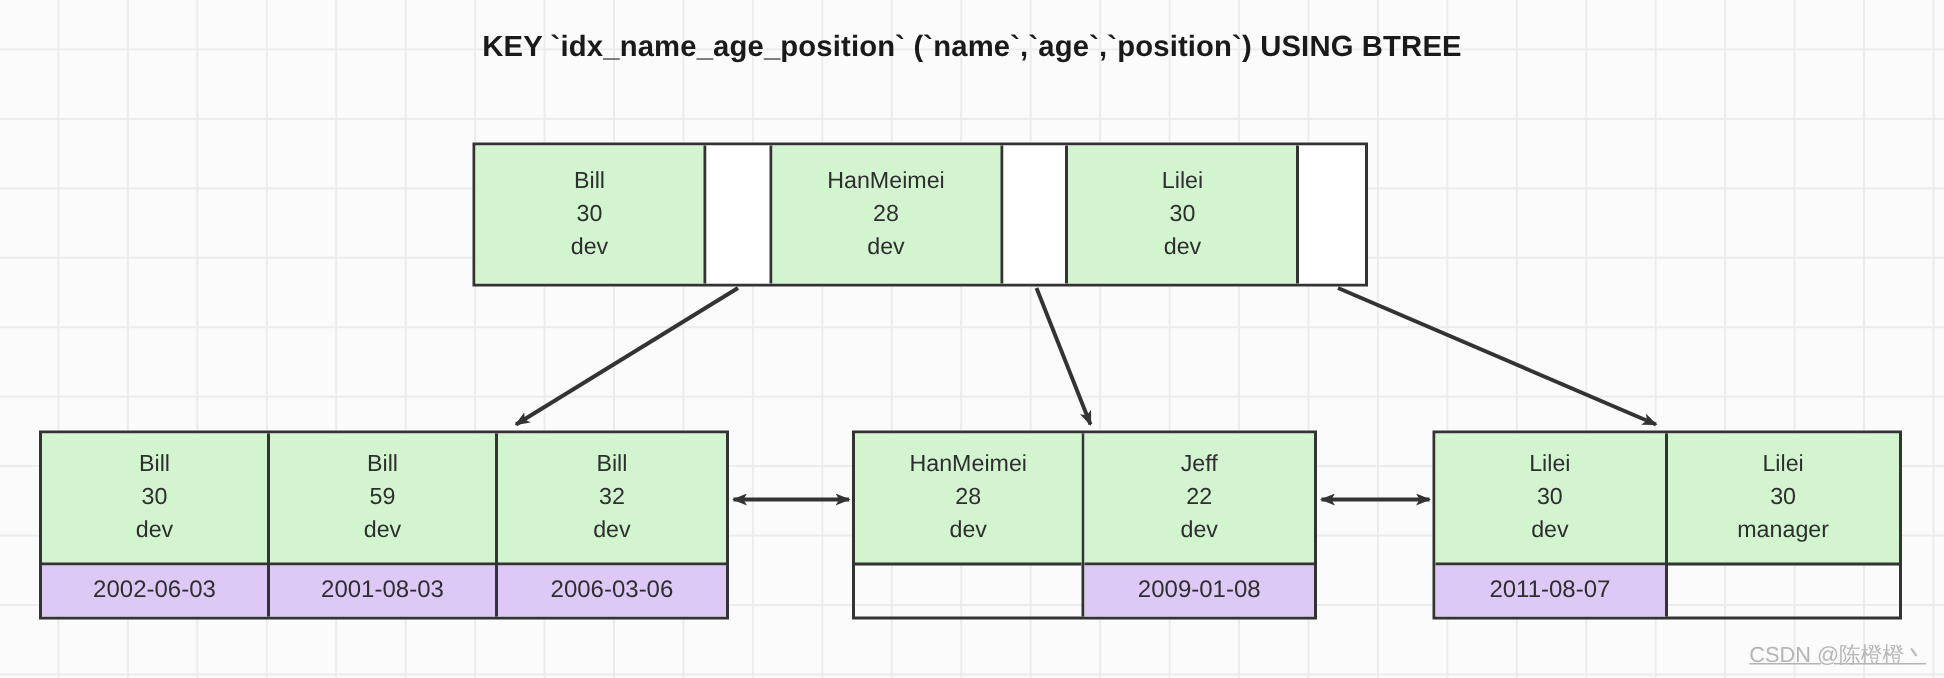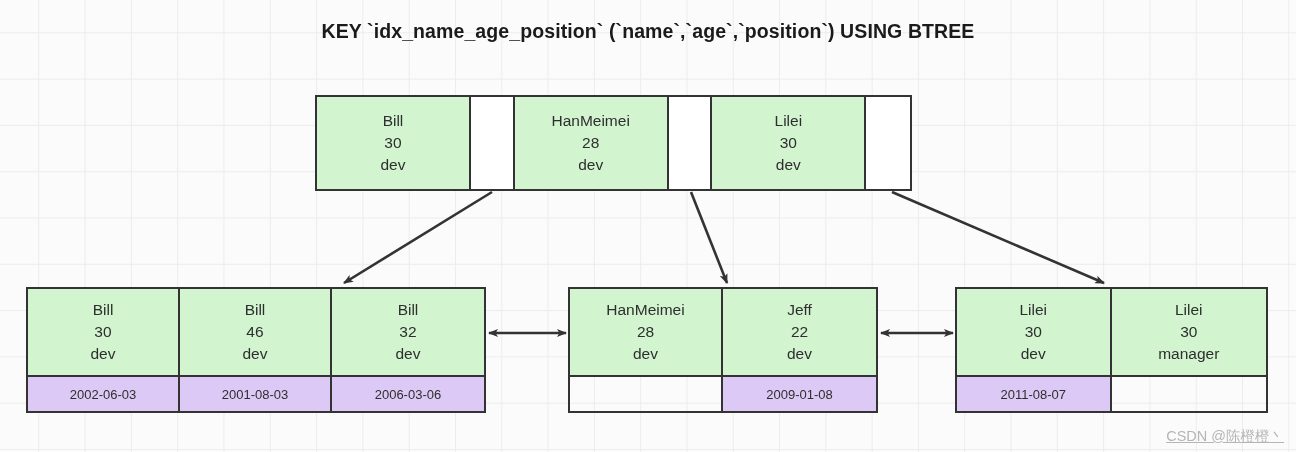--- a/index.html
+++ b/index.html
@@ -106,21 +106,21 @@
     line-height: 1.42;
     border-bottom: 2.5px solid #333333;
   }
   .leaf-val {
     box-sizing: border-box;
     background: #ddc9f5;
     flex: 1 1 auto;
     display: flex;
     align-items: center;
     justify-content: center;
-    font-size: 13px;
+    font-size: 16px;
     color: #2e2e2e;
   }
 
   #leaf-1 { left: 26px;  top: 287px; width: 460px; height: 126px; }
   #leaf-2 { left: 568px; top: 287px; width: 310px; height: 126px; }
   #leaf-3 { left: 955px; top: 287px; width: 313px; height: 126px; }
 
   #leaf-1 .leaf-col { width: 33.333%; }
   #leaf-2 .leaf-col { width: 50%; }
   #leaf-3 .leaf-col { width: 50%; }
@@ -182,21 +182,21 @@
       <div class="leaf-key">
         <span>Bill</span>
         <span>30</span>
         <span>dev</span>
       </div>
       <div class="leaf-val">2002-06-03</div>
     </div>
     <div class="leaf-col">
       <div class="leaf-key">
         <span>Bill</span>
-        <span>46</span>
+        <span>59</span>
         <span>dev</span>
       </div>
       <div class="leaf-val">2001-08-03</div>
     </div>
     <div class="leaf-col">
       <div class="leaf-key">
         <span>Bill</span>
         <span>32</span>
         <span>dev</span>
       </div>

